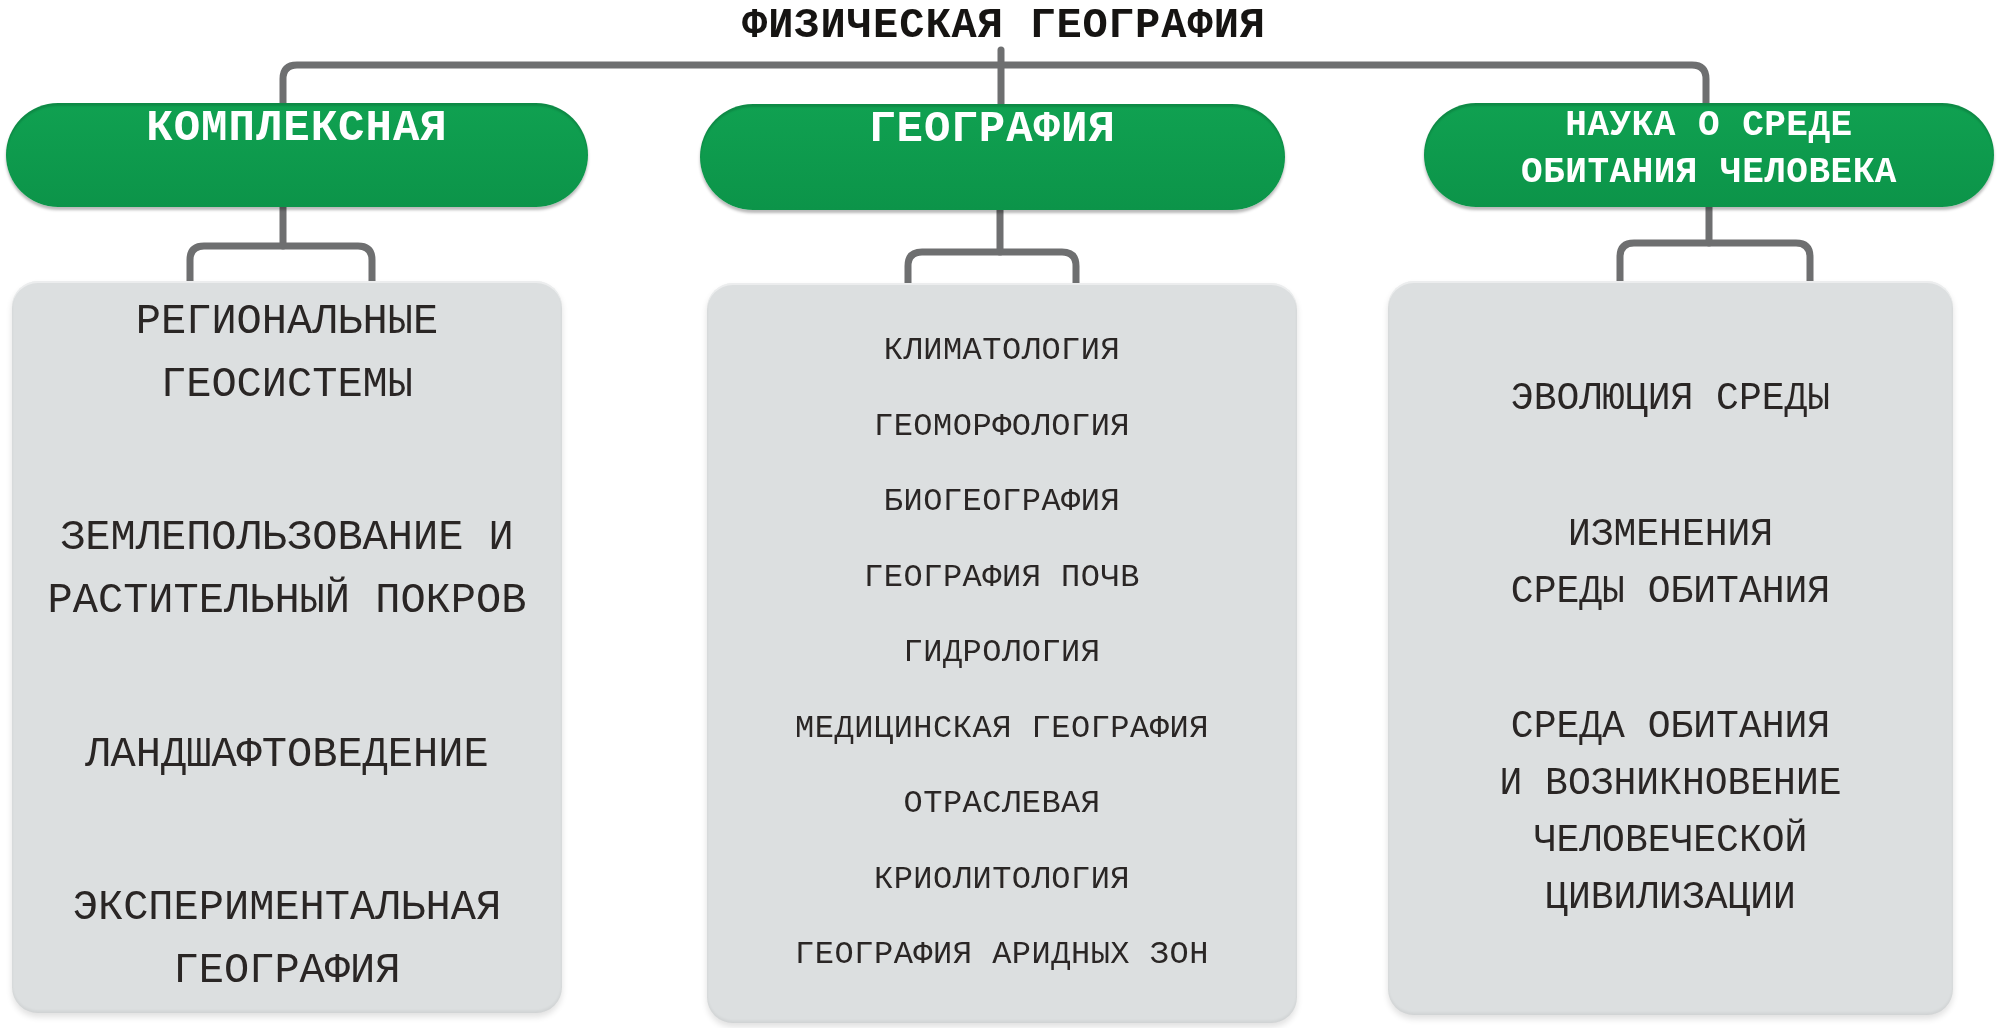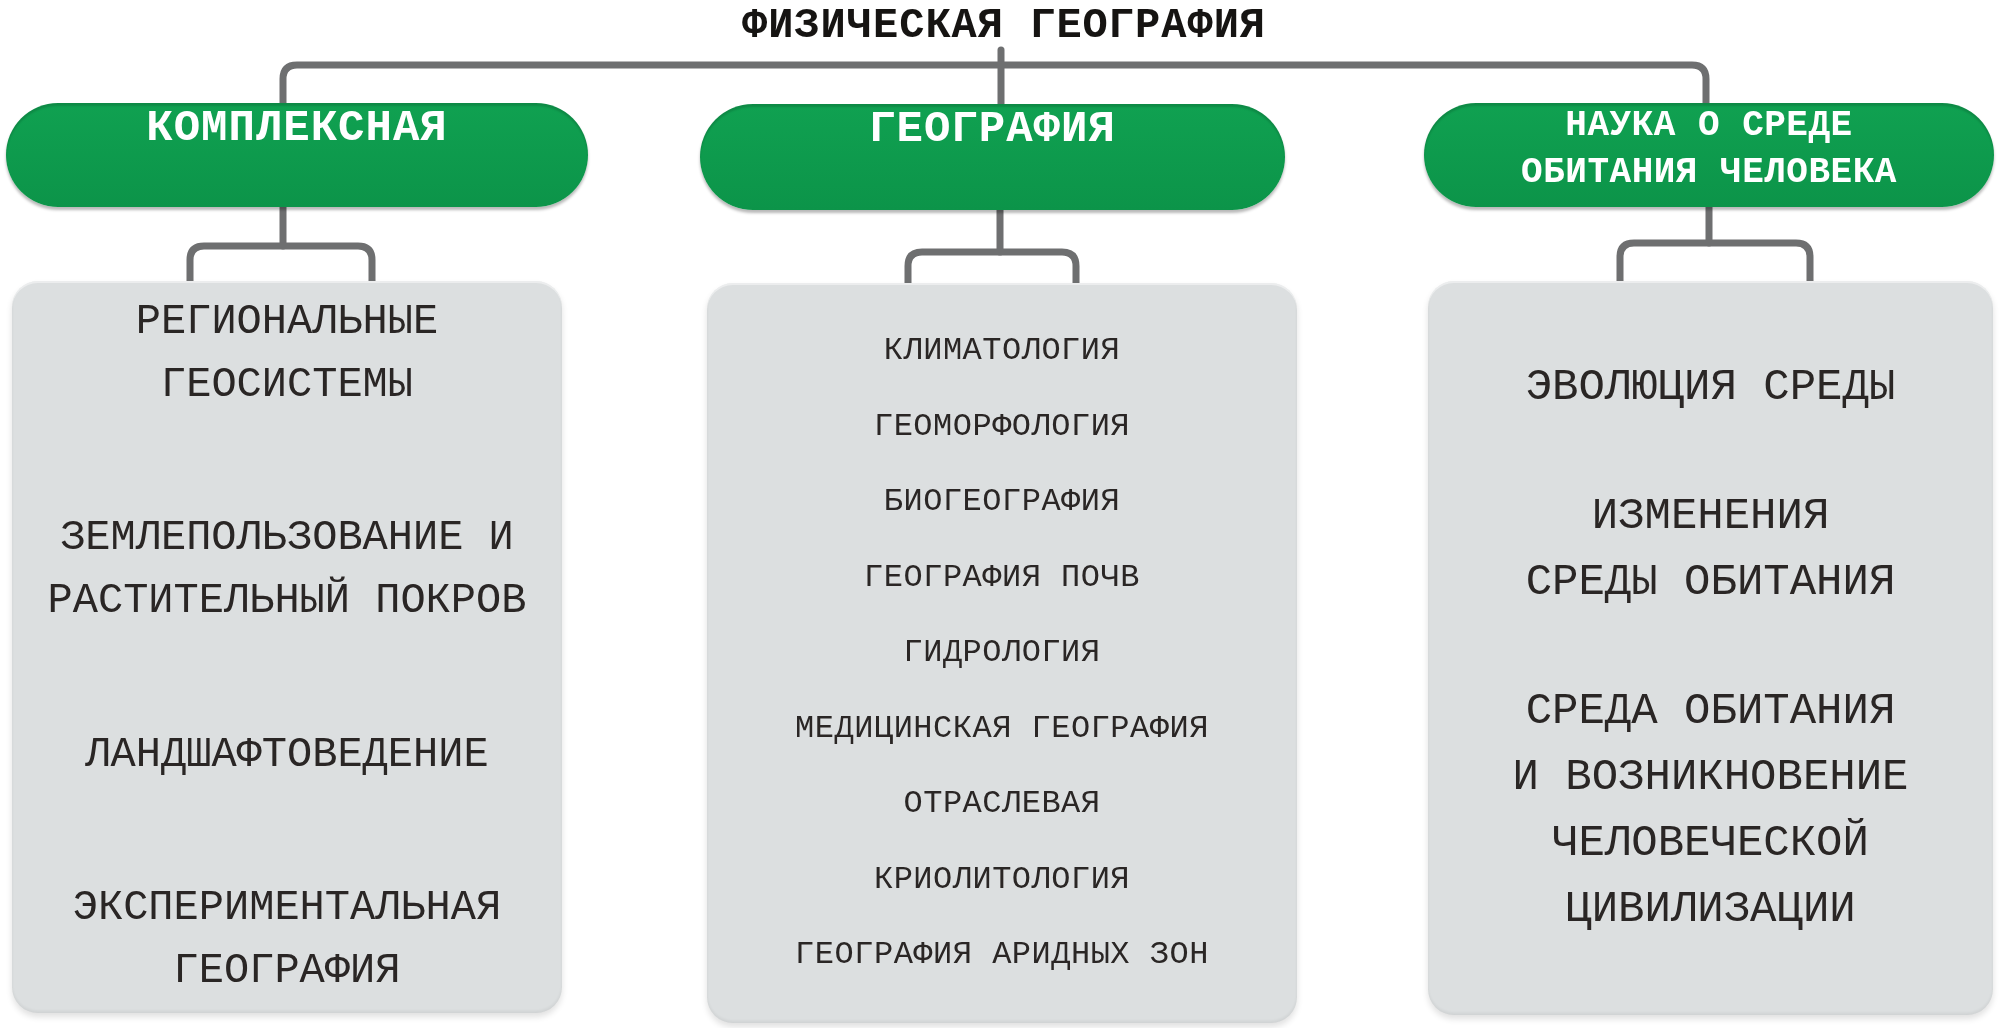--- a/index.html
+++ b/index.html
@@ -45,21 +45,21 @@
     display:flex;flex-direction:column;justify-content:space-evenly;align-items:center;
     color:#2a2625;text-align:center;
     box-shadow:0 4px 6px rgba(0,0,0,.12), inset 0 2px 0 rgba(255,255,255,.45), inset 0 -2px 3px rgba(0,0,0,.06);
     padding:10px 0;
     box-sizing:border-box;
   }
   .box .item{flex:0 0 auto;}
   .box .line{white-space:nowrap;}
   .box-1{left:12px;top:281px;width:550px;height:732px;font-size:42px;line-height:1.5;justify-content:space-between;}
   .box-2{left:707px;top:283px;width:590px;height:740px;font-size:32px;letter-spacing:.5px;line-height:1.1;}
-  .box-3{left:1428px;top:281px;width:565px;height:734px;font-size:44px;line-height:1.5;}
+  .box-3{left:1388px;top:281px;width:565px;height:734px;font-size:38px;line-height:1.5;}
 </style>
 </head>
 <body>
 
 <div class="canvas">
 
   <div class="title">ФИЗИЧЕСКАЯ ГЕОГРАФИЯ</div>
 
   <svg class="connectors" width="2008" height="1028" viewBox="0 0 2008 1028">
     <path d="M 1001 50 L 1001 106"></path>

